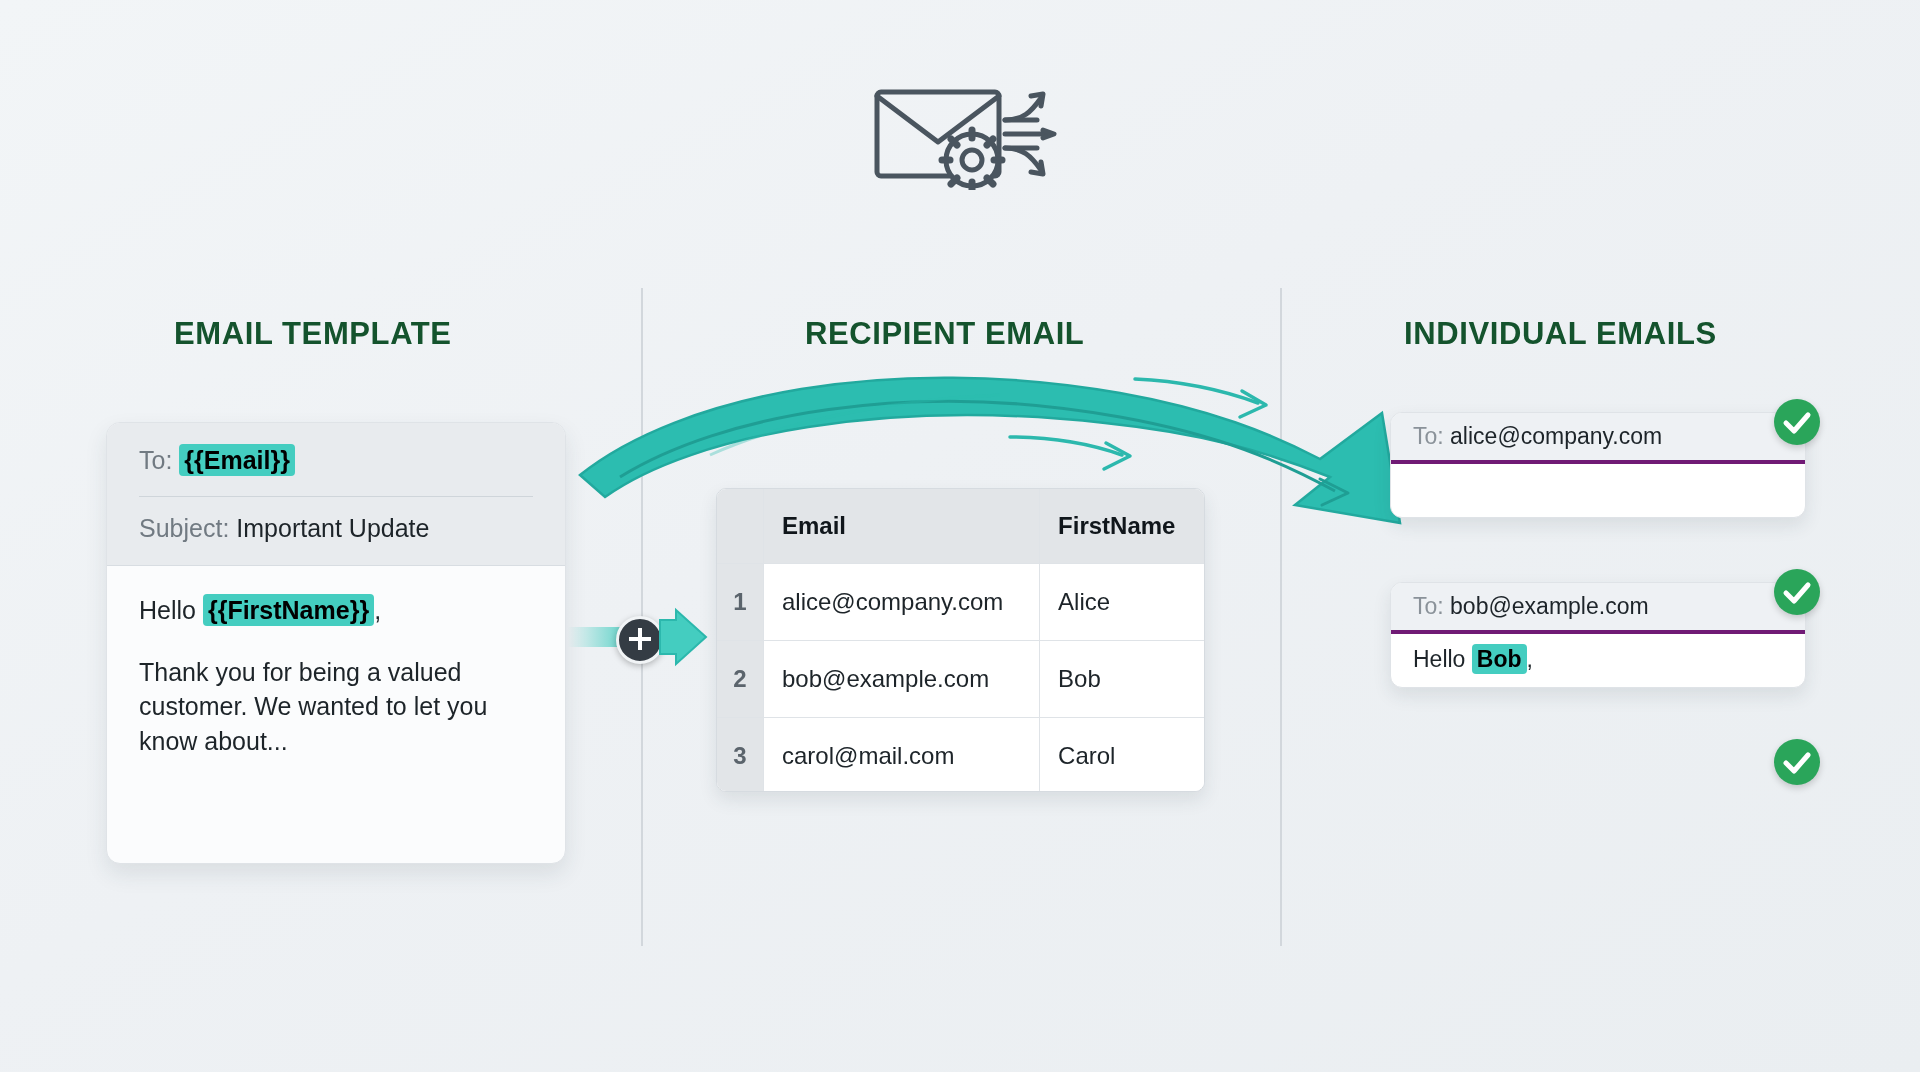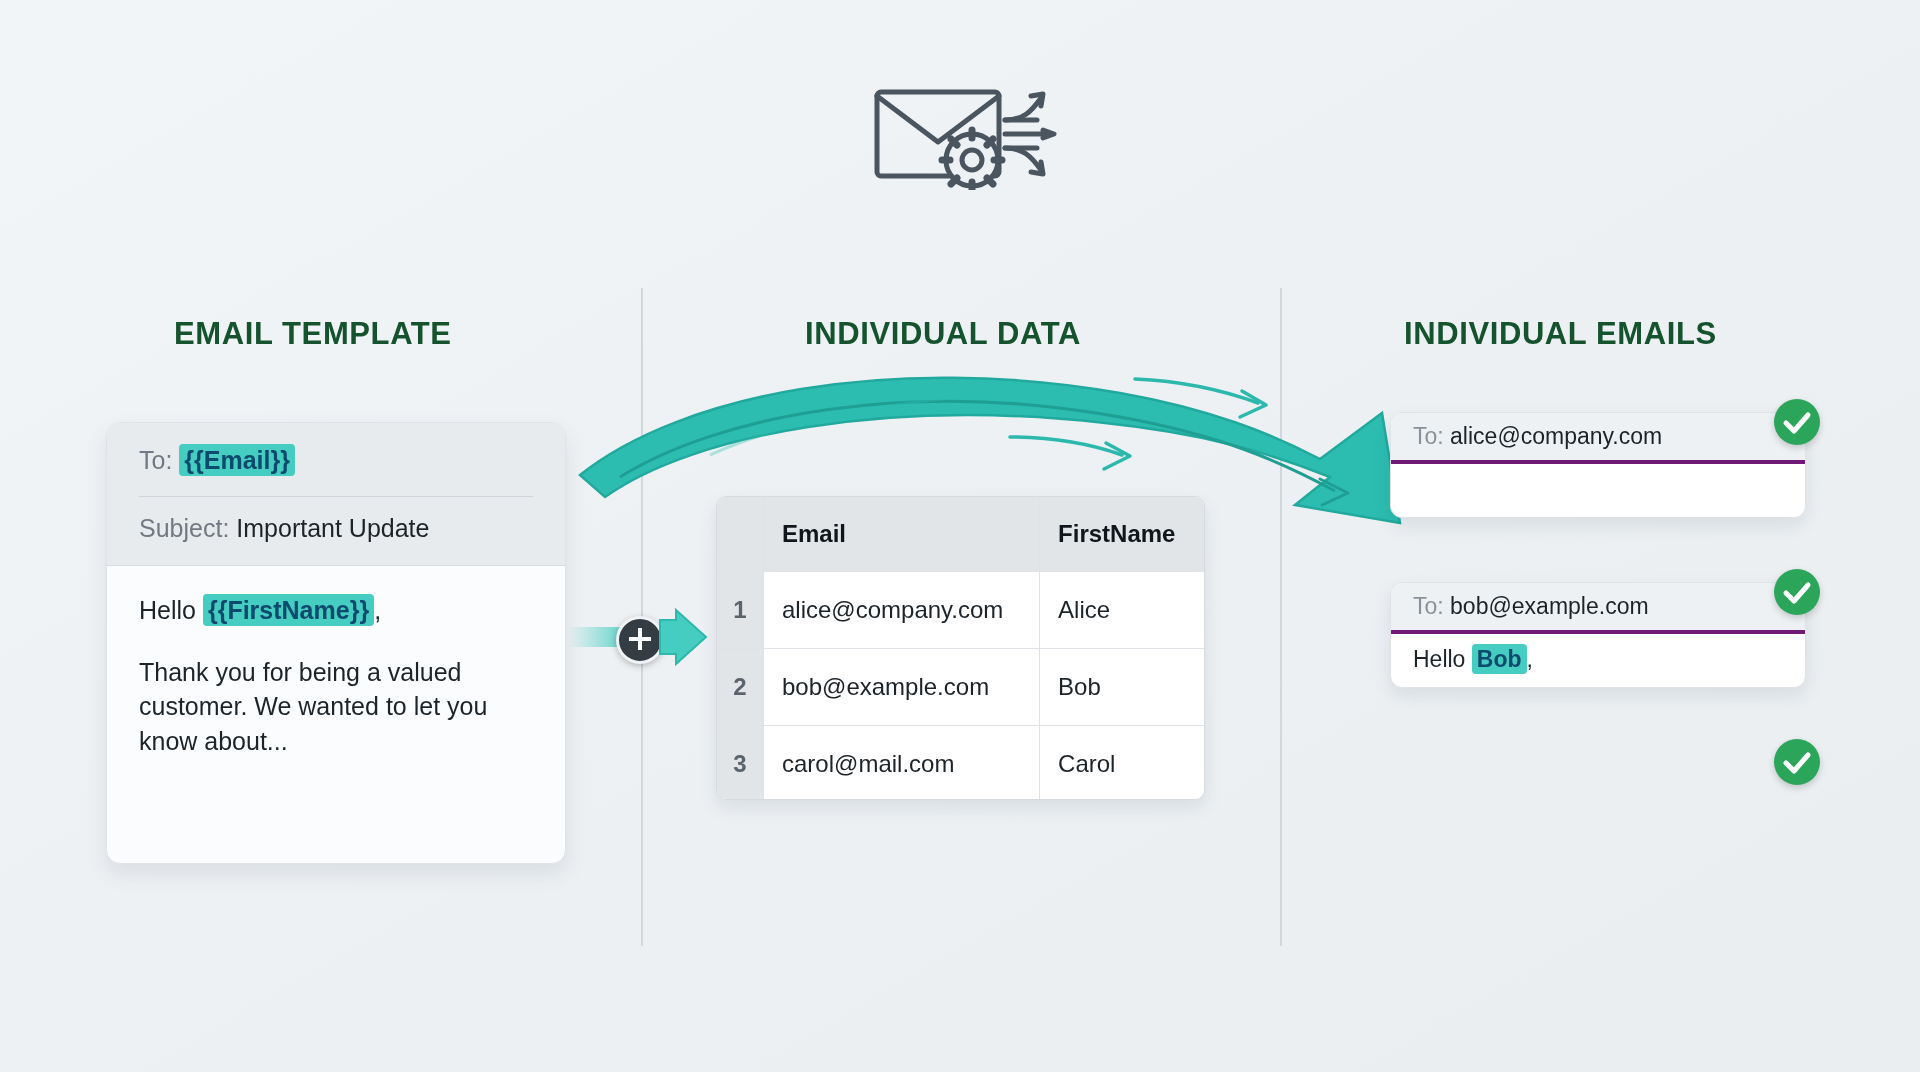--- a/index.html
+++ b/index.html
@@ -92,21 +92,21 @@
   }
   .tpl-para {
     margin-top: 30px;
     font-size: 25px;
     line-height: 1.38;
     color: #1d2429;
     max-width: 360px;
   }
   .hl {
     background: #44cdc0;
-    color: #0c4a6e;
+    color: #000000;
     font-weight: bold;
     border-radius: 4px;
     padding: 2px 5px;
   }
 
   
   .connector {
     position: absolute;
     left: 568px;
     top: 598px;
@@ -147,21 +147,20 @@
     position: absolute;
     left: 716px;
     top: 488px;
     width: 487px;
     height: 302px;
     background: #ffffff;
     border: 1px solid #d6dbe0;
     border-radius: 10px;
     box-shadow: 0 8px 18px rgba(40,55,70,0.10);
     overflow: hidden;
-    margin-top: 8px;
   }
   .tbl { width: 100%; border-collapse: collapse; }
   .tbl th, .tbl td {
     font-size: 24px;
     text-align: left;
     border-bottom: 1px solid #dfe3e7;
     border-right: 1px solid #dfe3e7;
   }
   .tbl thead th {
     background: #e2e5e8;
@@ -270,21 +269,21 @@
         <path d="M138 69 L132 75"></path>
           <path d="M102 108 L96 114"></path>
       </g>
     </svg>
   </div>
 
   <div class="divider d1"></div>
   <div class="divider d2"></div>
 
   <div class="col-title t1">EMAIL TEMPLATE</div>
-  <div class="col-title t2">INDIVIDUAL DATA</div>
+  <div class="col-title t2">RECIPIENT EMAIL</div>
   <div class="col-title t3">INDIVIDUAL EMAILS</div>
 
   <div class="template-card">
     <div class="template-head">
       <div class="tpl-row">
         <span class="lbl">To:</span>
         <span class="hl">{{Email}}</span>
       </div>
       <div class="tpl-sep"></div>
       <div class="tpl-row">

